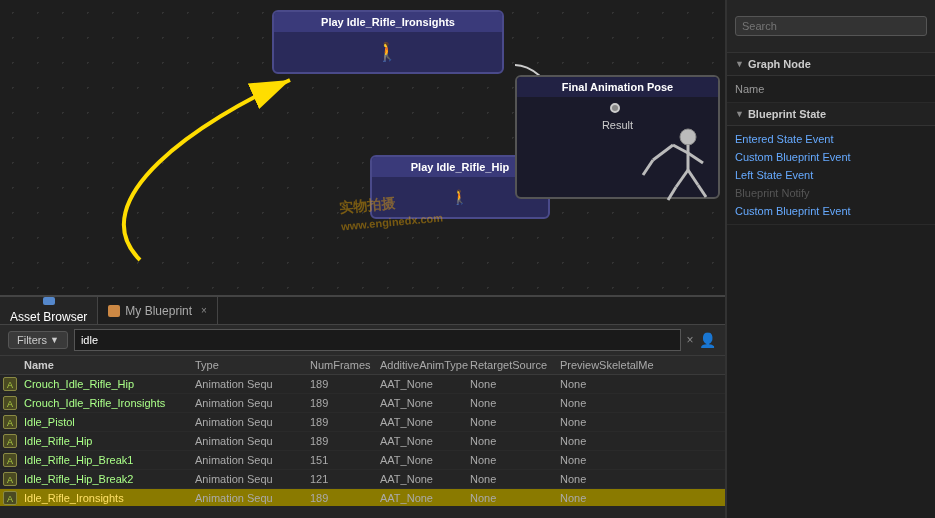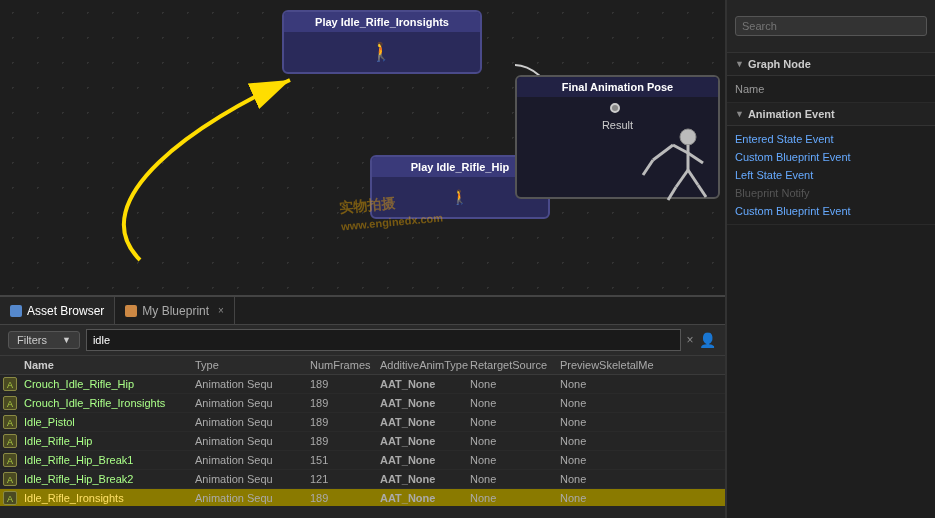--- a/index.html
+++ b/index.html
@@ -132,20 +132,21 @@
       gap: 5px;
       cursor: pointer;
       font-size: 12px;
       color: #aaa;
       border-right: 1px solid #444;
       height: 100%;
     }
     .tab.active {
       background: #252525;
       color: #fff;
+      flex-direction: column;
     }
     .tab-close {
       font-size: 10px;
       color: #888;
       cursor: pointer;
       margin-left: 4px;
     }
 
     
     #filter-bar {
@@ -159,21 +160,21 @@
     .filter-btn {
       background: #3a3a3a;
       border: 1px solid #555;
       border-radius: 3px;
       color: #ccc;
       padding: 2px 8px;
       font-size: 11px;
       cursor: pointer;
       display: flex;
       align-items: center;
-      gap: 15px;
+      gap: 3px;
     }
     .search-box {
       flex: 1;
       background: #1a1a1a;
       border: 1px solid #555;
       border-radius: 0;
       color: #fff;
       padding: 2px 6px;
       font-size: 11px;
       height: 22px;
@@ -218,21 +219,21 @@
       cursor: pointer;
       border-bottom: 1px solid #2a2a2a;
     }
     .asset-row.selected { background: #8a7a00; color: #fff; }
     .asset-row.selected .asset-name { color: #ffe066; }
     .asset-icon { width: 20px; text-align: center; font-size: 10px; }
     .asset-name { width: 175px; padding-left: 4px; color: #aaff88; }
     .asset-name.yellow-text { color: #ffcc44; }
     .asset-type { width: 115px; color: #aaa; }
     .asset-frames { width: 70px; color: #aaa; }
-    .asset-additive { width: 90px; color: #aaa; font-weight: bold; }
+    .asset-additive { width: 90px; color: #aaa; }
     .asset-retarget { width: 90px; color: #aaa; }
     .asset-preview { width: 100px; color: #aaa; }
 
     
     #right-panel {
       position: absolute;
       top: 0; right: 0;
       width: 210px;
       height: 518px;
       background: #1e1e1e;
@@ -323,21 +324,21 @@
       </marker>
     </defs>
 
     <path d="M 140 260 C 80 200, 200 120, 290 80" stroke="#ffdd00" stroke-width="4" fill="none" marker-end="url(#arrowYellow)"></path>
 
     <path d="M 515 65 C 560 65, 580 170, 690 170" stroke="#cccccc" stroke-width="2" fill="none" marker-end="url(#arrowWhite)"></path>
 
     <path d="M 515 195 C 560 195, 600 185, 690 180" stroke="#cccccc" stroke-width="2" fill="none"></path>
   </svg>
 
-  <div class="anim-node" style="left:282px; top:10px; width:200px;">
+  <div class="anim-node" style="left:272px; top:10px; width:232px;">
     <div class="node-title">Play Idle_Rifle_Ironsights</div>
     <div class="node-body">
       <span style="font-size:18px; color:#ccc;">🚶</span>
     </div>
   </div>
 
   <div class="anim-node" style="left:370px; top:155px; width:180px;">
     <div class="node-title">Play Idle_Rifle_Hip</div>
     <div class="node-body">
       <span style="font-size:14px; color:#aaa;">🚶</span>
@@ -499,21 +500,21 @@
     <span>Graph Node</span>
   </div>
   <div class="section-content">
     <div class="prop-row">
       <span class="prop-label">Name</span>
     </div>
   </div>
 
   <div class="section-header">
     <span class="section-chevron">▼</span>
-    <span>Animation Event</span>
+    <span>Blueprint State</span>
   </div>
   <div class="section-content">
     <div class="prop-row">
       <span class="prop-link">Entered State Event</span>
     </div>
     <div class="prop-row">
       <span class="prop-link">Custom Blueprint Event</span>
     </div>
     <div class="prop-row">
       <span class="prop-link">Left State Event</span>

